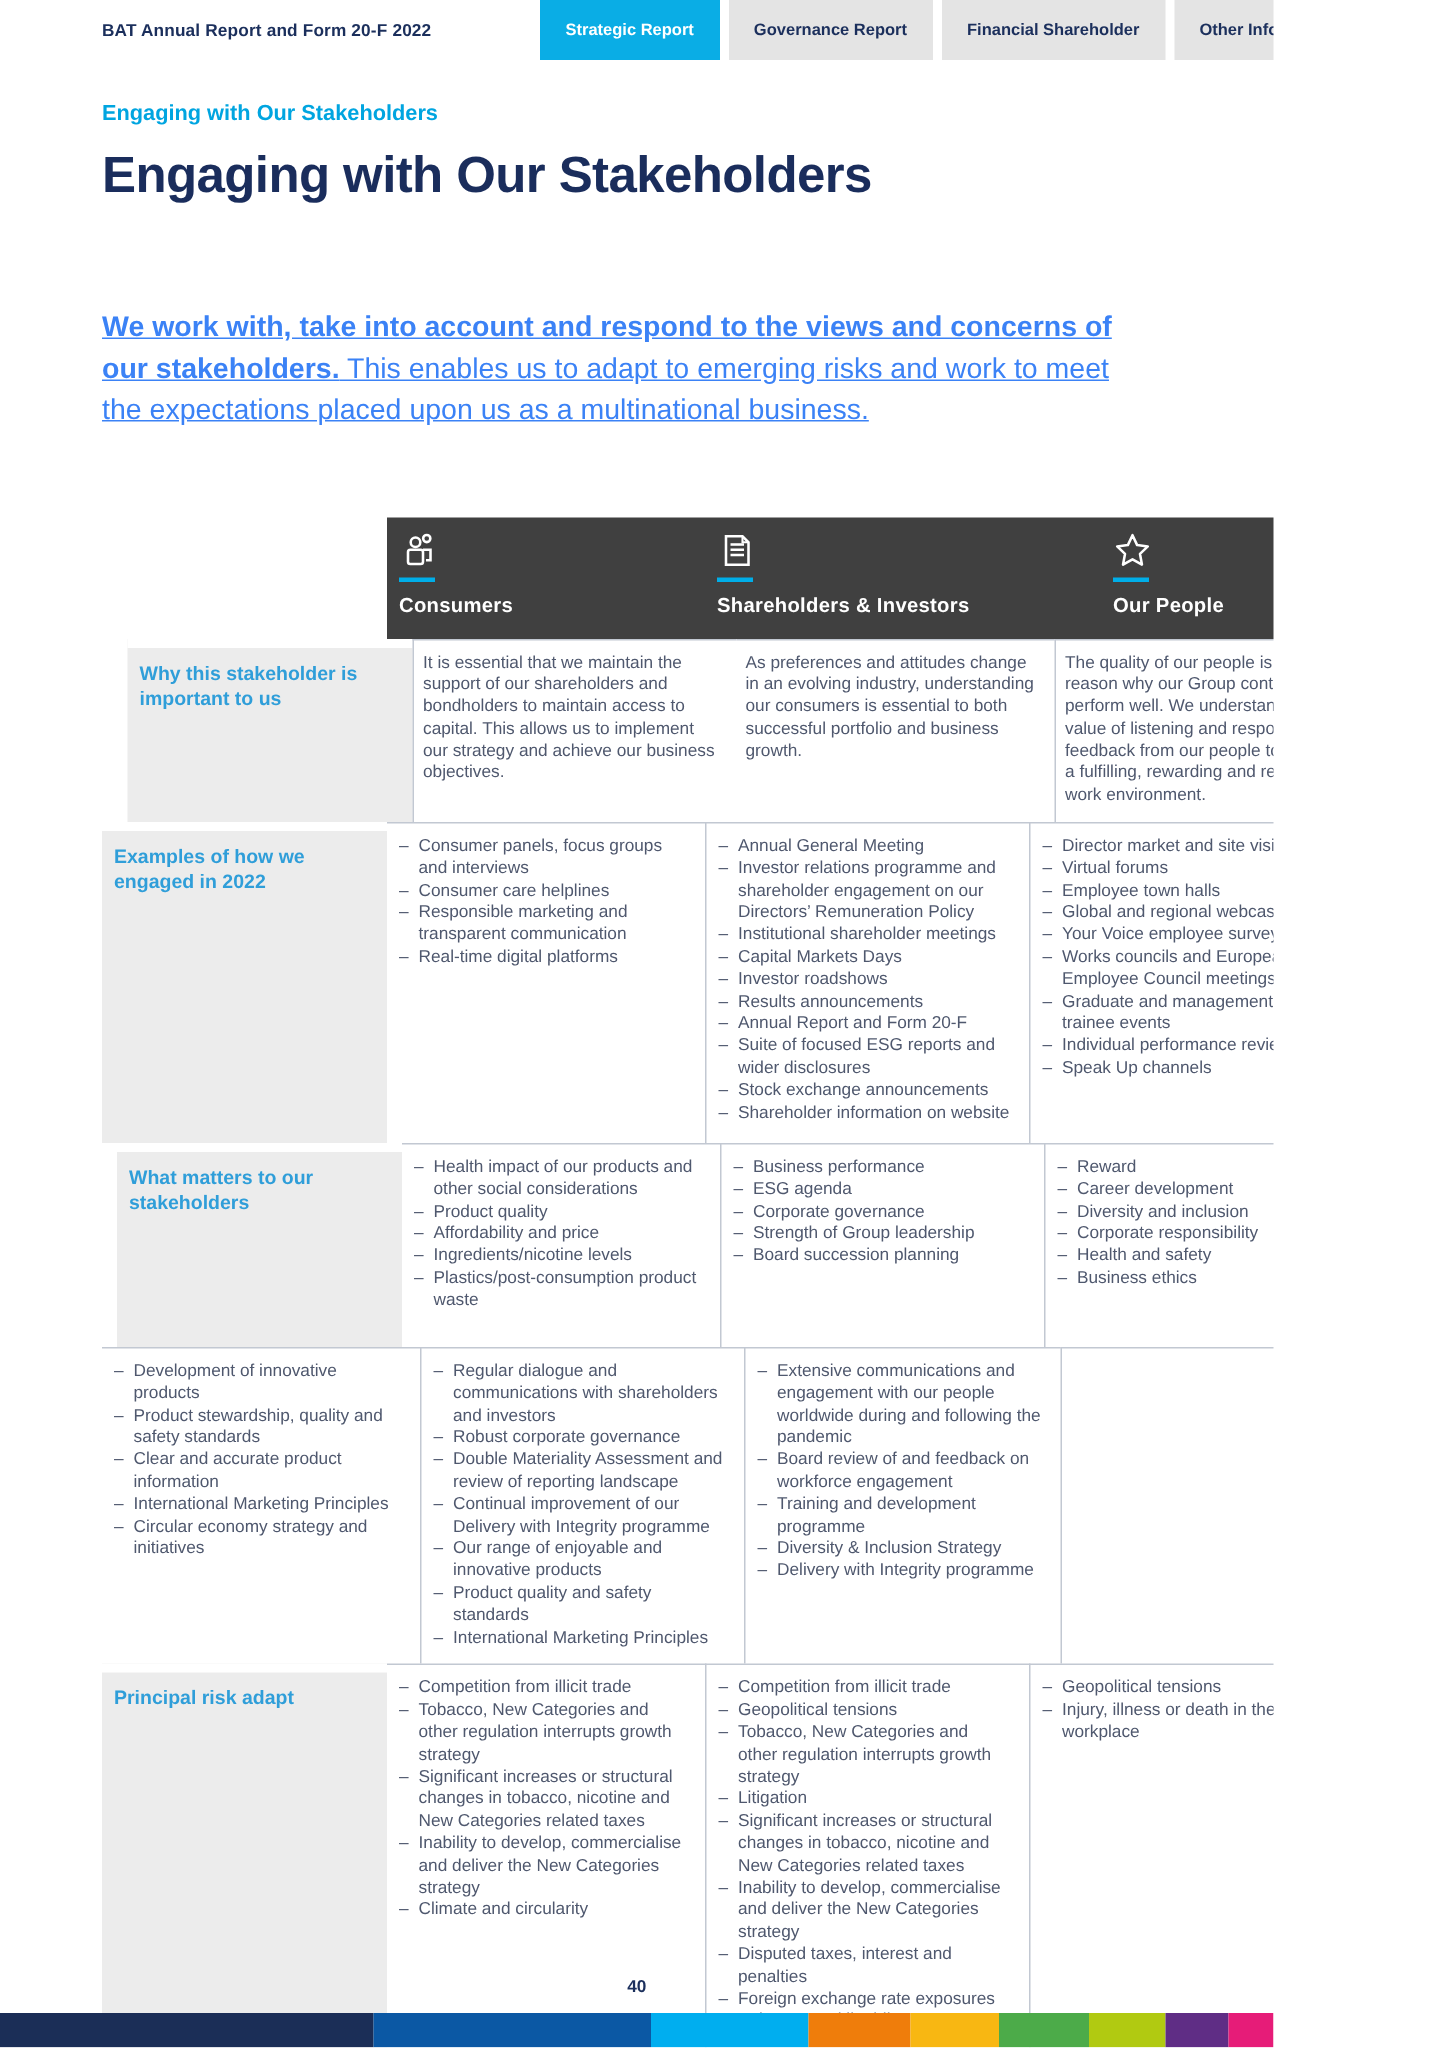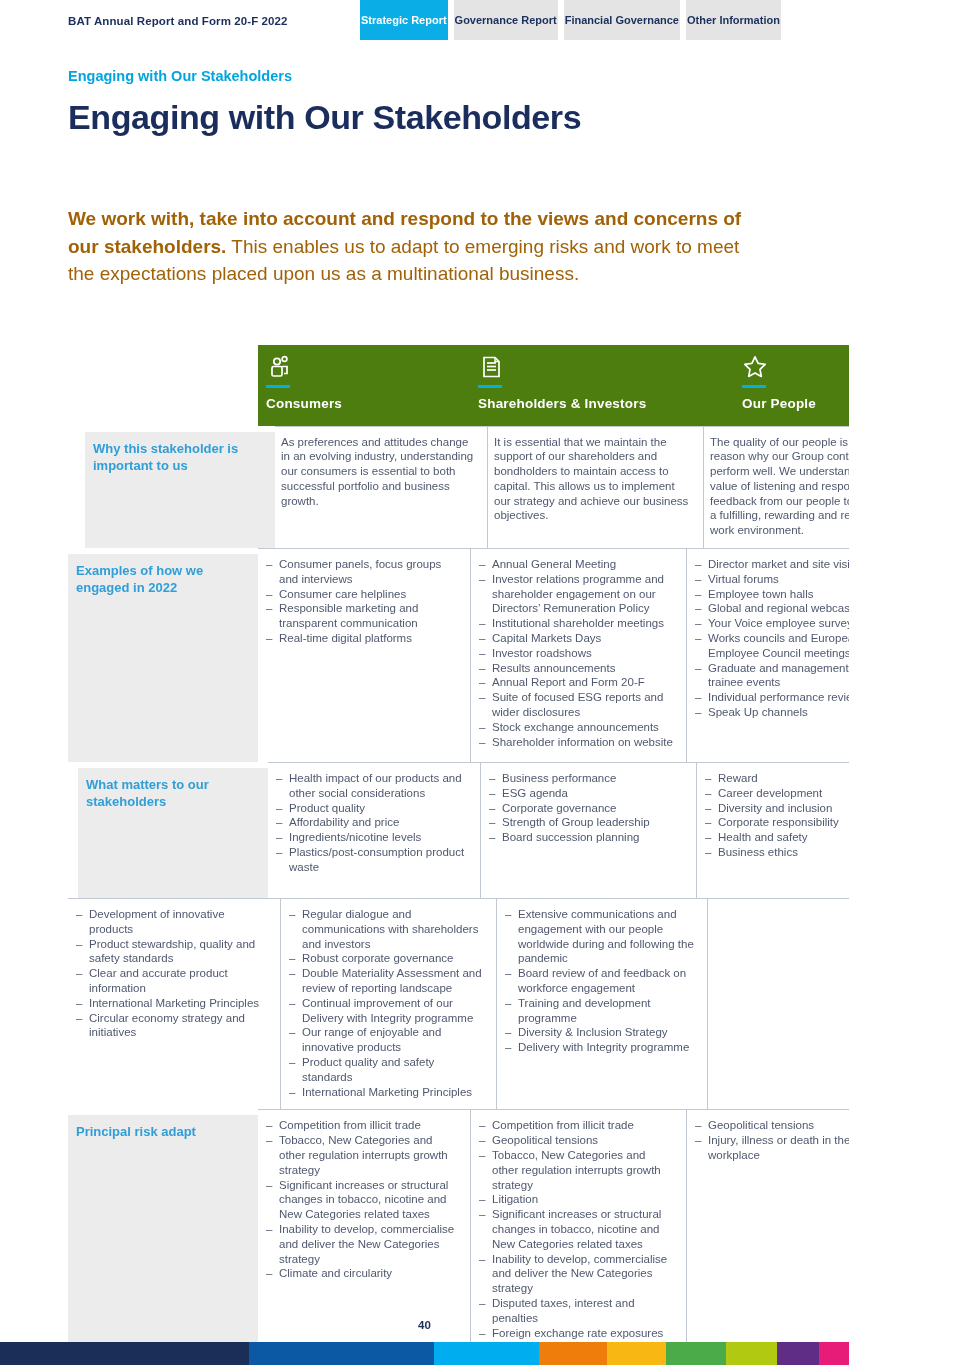--- a/index.html
+++ b/index.html
@@ -8,41 +8,41 @@
   .page {
     position:relative; width:849px; height:1365px; background:#fff; overflow:hidden;
   }
   
   .report-title {
     position:absolute; top:15px; left:68px;
     font-size:11.5px; font-weight:bold; color:#1b2f5c; letter-spacing:.1px;
   }
   .tabs { position:absolute; top:0; left:360px; display:flex; gap:6px; }
   .tab {
-    height:40px; line-height:40px; padding:0 1px; background:#e4e4e4;
+    height:40px; line-height:40px; padding:0 17px; background:#e4e4e4;
     font-size:11px; font-weight:bold; color:#1b2f5c; text-align:center; white-space:nowrap;
     cursor:pointer;
   }
   .tab.active { background:#0aade5; color:#ffffff; }
   
   .content { padding:67px 0 0 68px; }
   .eyebrow { font-size:14.5px; line-height:18px; font-weight:bold; color:#00a5e0; }
   .title {
     margin-top:12px; font-size:34px; line-height:40px; font-weight:bold;
     color:#1a2d5c; letter-spacing:-.4px;
   }
   .intro {
-    margin-top:68px; width:690px; font-size:19px; line-height:27.5px; color:#a16207;
+    margin-top:68px; width:690px; font-size:19px; line-height:27.5px; color:#3b82f6;text-decoration:underline;
   }
   .intro b { font-weight:bold; }
   
   .stk-table { margin-top:57px; width:898px; }
   .t-head { display:flex; min-height:81px; }
   .t-head .spacer { width:190px; }
-  .t-head .band { flex:1; display:flex; background:#4d7c0f; }
+  .t-head .band { flex:1; display:flex; background:#404040; }
   .h-cell { display:flex; flex-direction:column; align-items:flex-start; padding:9px 6px 0 8px; }
   .h-cell.col-0 { width:212px; } .h-cell.col-1 { width:216px; }
   .h-cell.col-2 { width:211px;margin-left:48px; } .h-cell.col-3 { flex:1; }
   .h-icon { width:26px; height:26px; display:block; }
   .h-icon svg { width:26px; height:26px; display:block; }
   .h-underline { display:block; width:24px; height:3px; background:#00aee8; margin-top:5px; }
   .h-label { margin-top:8px; font-size:13.5px; font-weight:bold; color:#ffffff; letter-spacing:.2px; }
   .t-body { border-bottom:1px solid #c2c8d2; }
   .t-row { display:flex; align-items:stretch; }
   .t-row:nth-child(1) { min-height:104px;padding-left:17px; }
@@ -79,21 +79,21 @@
 </head>
 <body>
 
 <div class="page">
 
   <header>
     <div class="report-title">BAT Annual Report and Form 20-F 2022</div>
     <nav class="tabs">
         <div class="tab active">Strategic Report</div>
         <div class="tab">Governance Report</div>
-        <div class="tab">Financial Governance</div>
+        <div class="tab">Financial Shareholder</div>
         <div class="tab">Other Information</div>
       </nav>
   </header>
 
   <div class="content">
     <div class="eyebrow">Engaging with Our Stakeholders</div>
     <h1 class="title">Engaging with Our Stakeholders</h1>
     <p class="intro"><b>We work with, take into account and respond to the views and concerns of our stakeholders.</b><span> This enables us to adapt to emerging risks and work to meet the expectations placed upon us as a multinational business.</span></p>
 
     <div class="stk-table">
@@ -135,25 +135,25 @@
               <span class="h-label">Our People</span>
             </div>
             <div class="h-cell col-3"></div>
           </div>
       </div>
       <div class="t-body">
           <div class="t-row">
             <div class="label-cell">
               <div class="lbl">Why this stakeholder is important to us</div>
             </div>
+            <div class="c-cell col-1">
+              <p>It is essential that we maintain the support of our shareholders and bondholders to maintain access to capital. This allows us to implement our strategy and achieve our business objectives.</p>
+            </div>
             <div class="c-cell col-0">
               <p>As preferences and attitudes change in an evolving industry, understanding our consumers is essential to both successful portfolio and business growth.</p>
-            </div>
-            <div class="c-cell col-1">
-              <p>It is essential that we maintain the support of our shareholders and bondholders to maintain access to capital. This allows us to implement our strategy and achieve our business objectives.</p>
             </div>
             <div class="c-cell col-2">
               <p>The quality of our people is a major reason why our Group continues to perform well. We understand the value of listening and responding to feedback from our people to maintain a fulfilling, rewarding and responsible work environment.</p>
             </div>
             <div class="c-cell col-3"></div>
           </div>
           <div class="t-row">
             <div class="label-cell">
               <div class="lbl">Examples of how we engaged in 2022</div>
             </div>

